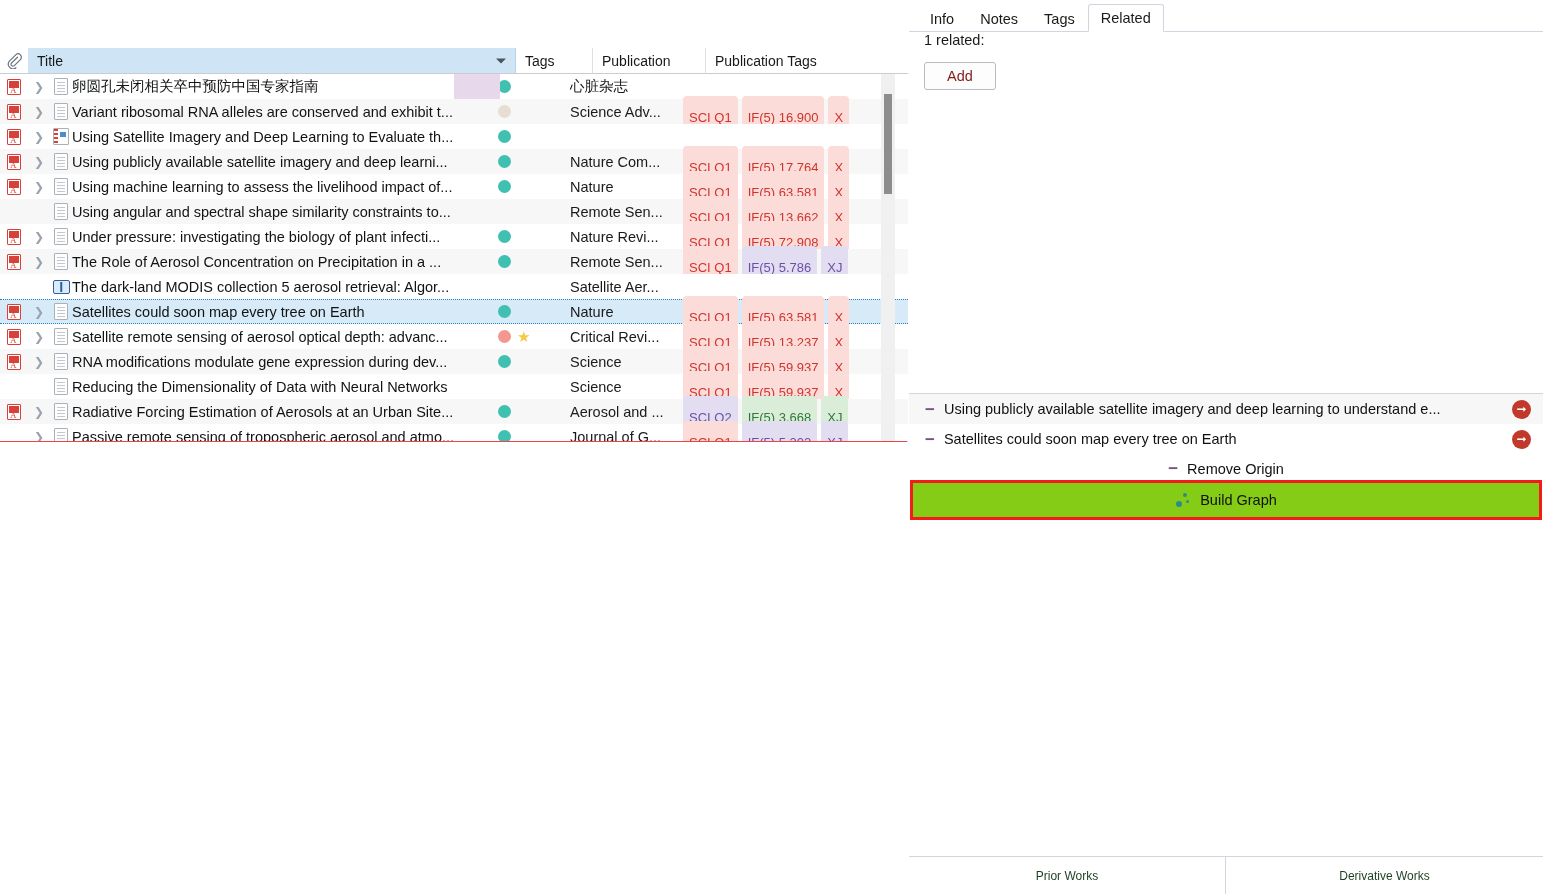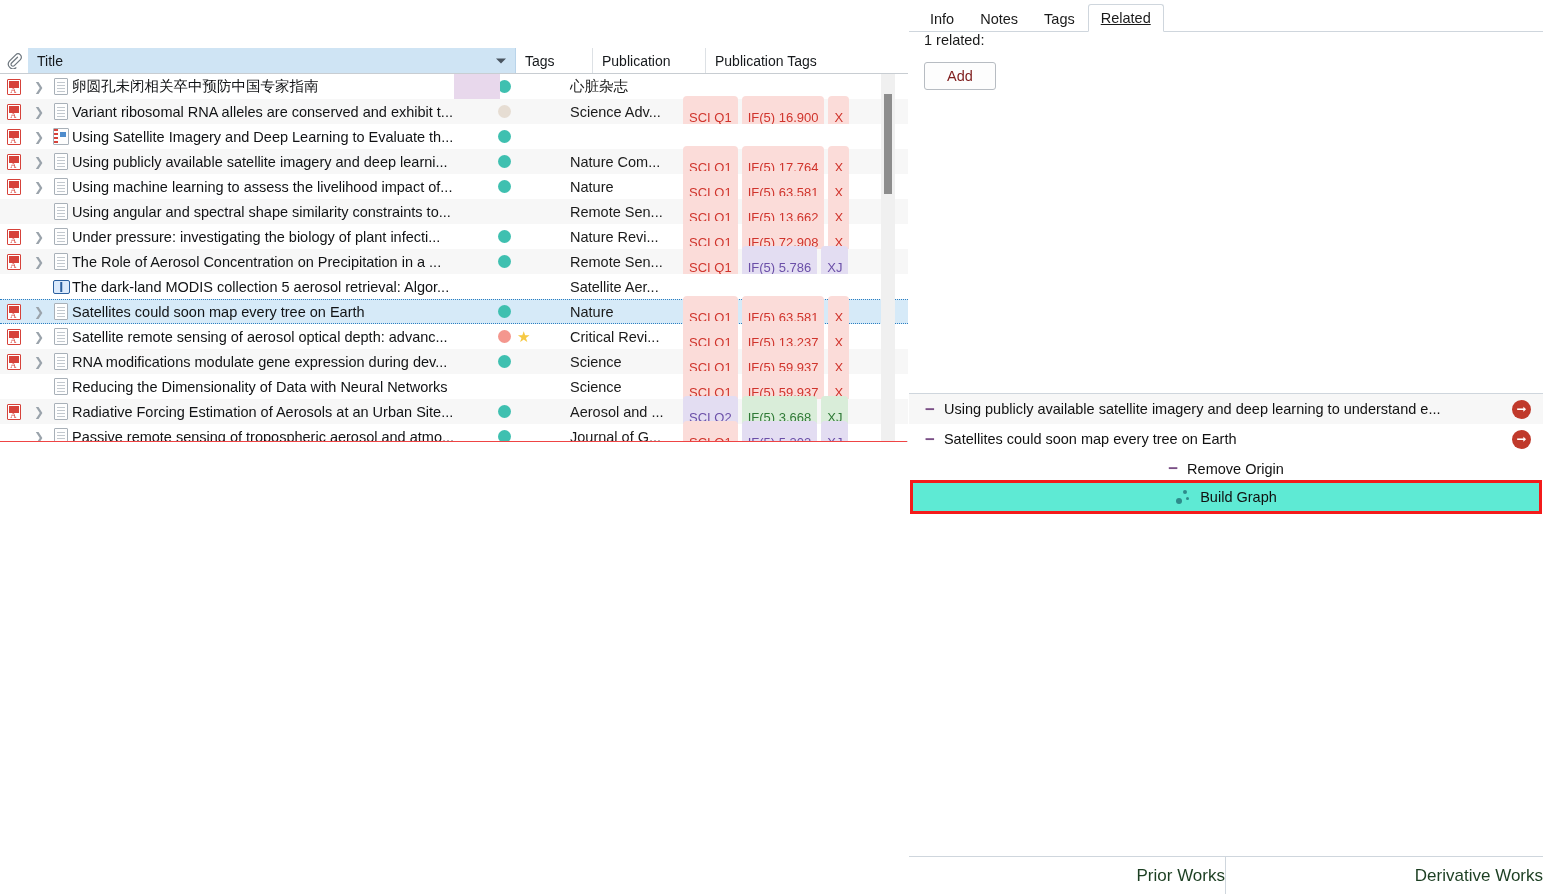--- a/index.html
+++ b/index.html
@@ -181,21 +181,21 @@
     background:#ffffff;border-bottom:1px solid #cfd6dd;
     display:flex;align-items:flex-end;padding-left:8px;gap:0;
   }
   .tab{
     padding:3px 12px 5px 12px;font-size:14.5px;color:#1a1a1a;
     border:1px solid transparent;border-bottom:none;cursor:default;
     position:relative;top:1px;background:transparent;
   }
   .tab.active{
     background:#ffffff;border:1px solid #cfd6dd;border-bottom:1px solid #ffffff;
-    border-radius:3px 3px 0 0;padding-top:5px;text-decoration:underline;
+    border-radius:3px 3px 0 0;padding-top:5px;
   }
   
   #related-head{
     position:absolute;left:0;top:32px;width:634px;height:44px;
     display:flex;align-items:flex-start;padding-left:15px;gap:14px;flex-direction:column;
   }
   #related-count{font-size:14.5px;color:#1a1a1a;}
   #add-btn{
     border:1px solid #b7bcc2;background:#fdfdfd;border-radius:3px;
     padding:5px 22px;font-size:14.5px;color:#7f1d1d;cursor:pointer;
@@ -238,36 +238,36 @@
     display:flex;align-items:center;justify-content:center;
     flex:0 0 19px;margin-right:12px;color:#fff;font-size:12px;line-height:1;
   }
   #remove-origin-row{
     display:flex;align-items:center;justify-content:center;height:29px;gap:9px;
     background:#ffffff;
   }
   #remove-origin-row .lbl{ font-size:14.5px;color:#111; }
 
   #build-graph-wrap{
-    position:absolute;left:1px;top:480px;width:632px;height:34px;
-    border:3px solid #f41b1b;background:#5eead4;
+    position:absolute;left:1px;top:480px;width:632px;height:40px;
+    border:3px solid #f41b1b;background:#84cc16;
     display:flex;align-items:center;justify-content:center;gap:9px;
   }
   #build-graph-wrap .lbl{font-size:14.5px;color:#111;}
   .graph-glyph{ width:16px;height:16px;position:relative;flex:0 0 16px;}
   .graph-glyph i{position:absolute;border-radius:50%;background:#2e8b8b;display:block;}
 
   
   #bottom-bar{
     position:absolute;left:0;bottom:0;width:634px;height:38px;
     display:flex;border-top:1px solid #cfd6dd;background:#ffffff;
   }
   .bb-btn{
-    flex:1 1 50%;display:flex;align-items:center;justify-content:flex-end;
-    font-size:17px;color:#1c3f22;border-right:1px solid #cfd6dd;
+    flex:1 1 50%;display:flex;align-items:center;justify-content:center;
+    font-size:12px;color:#1c3f22;border-right:1px solid #cfd6dd;
     background:#ffffff;cursor:pointer;
   }
   .bb-btn:last-child{border-right:none;}
 </style>
 </head>
 <body>
 
 <div id="app">
 
   <div id="left-pane">

